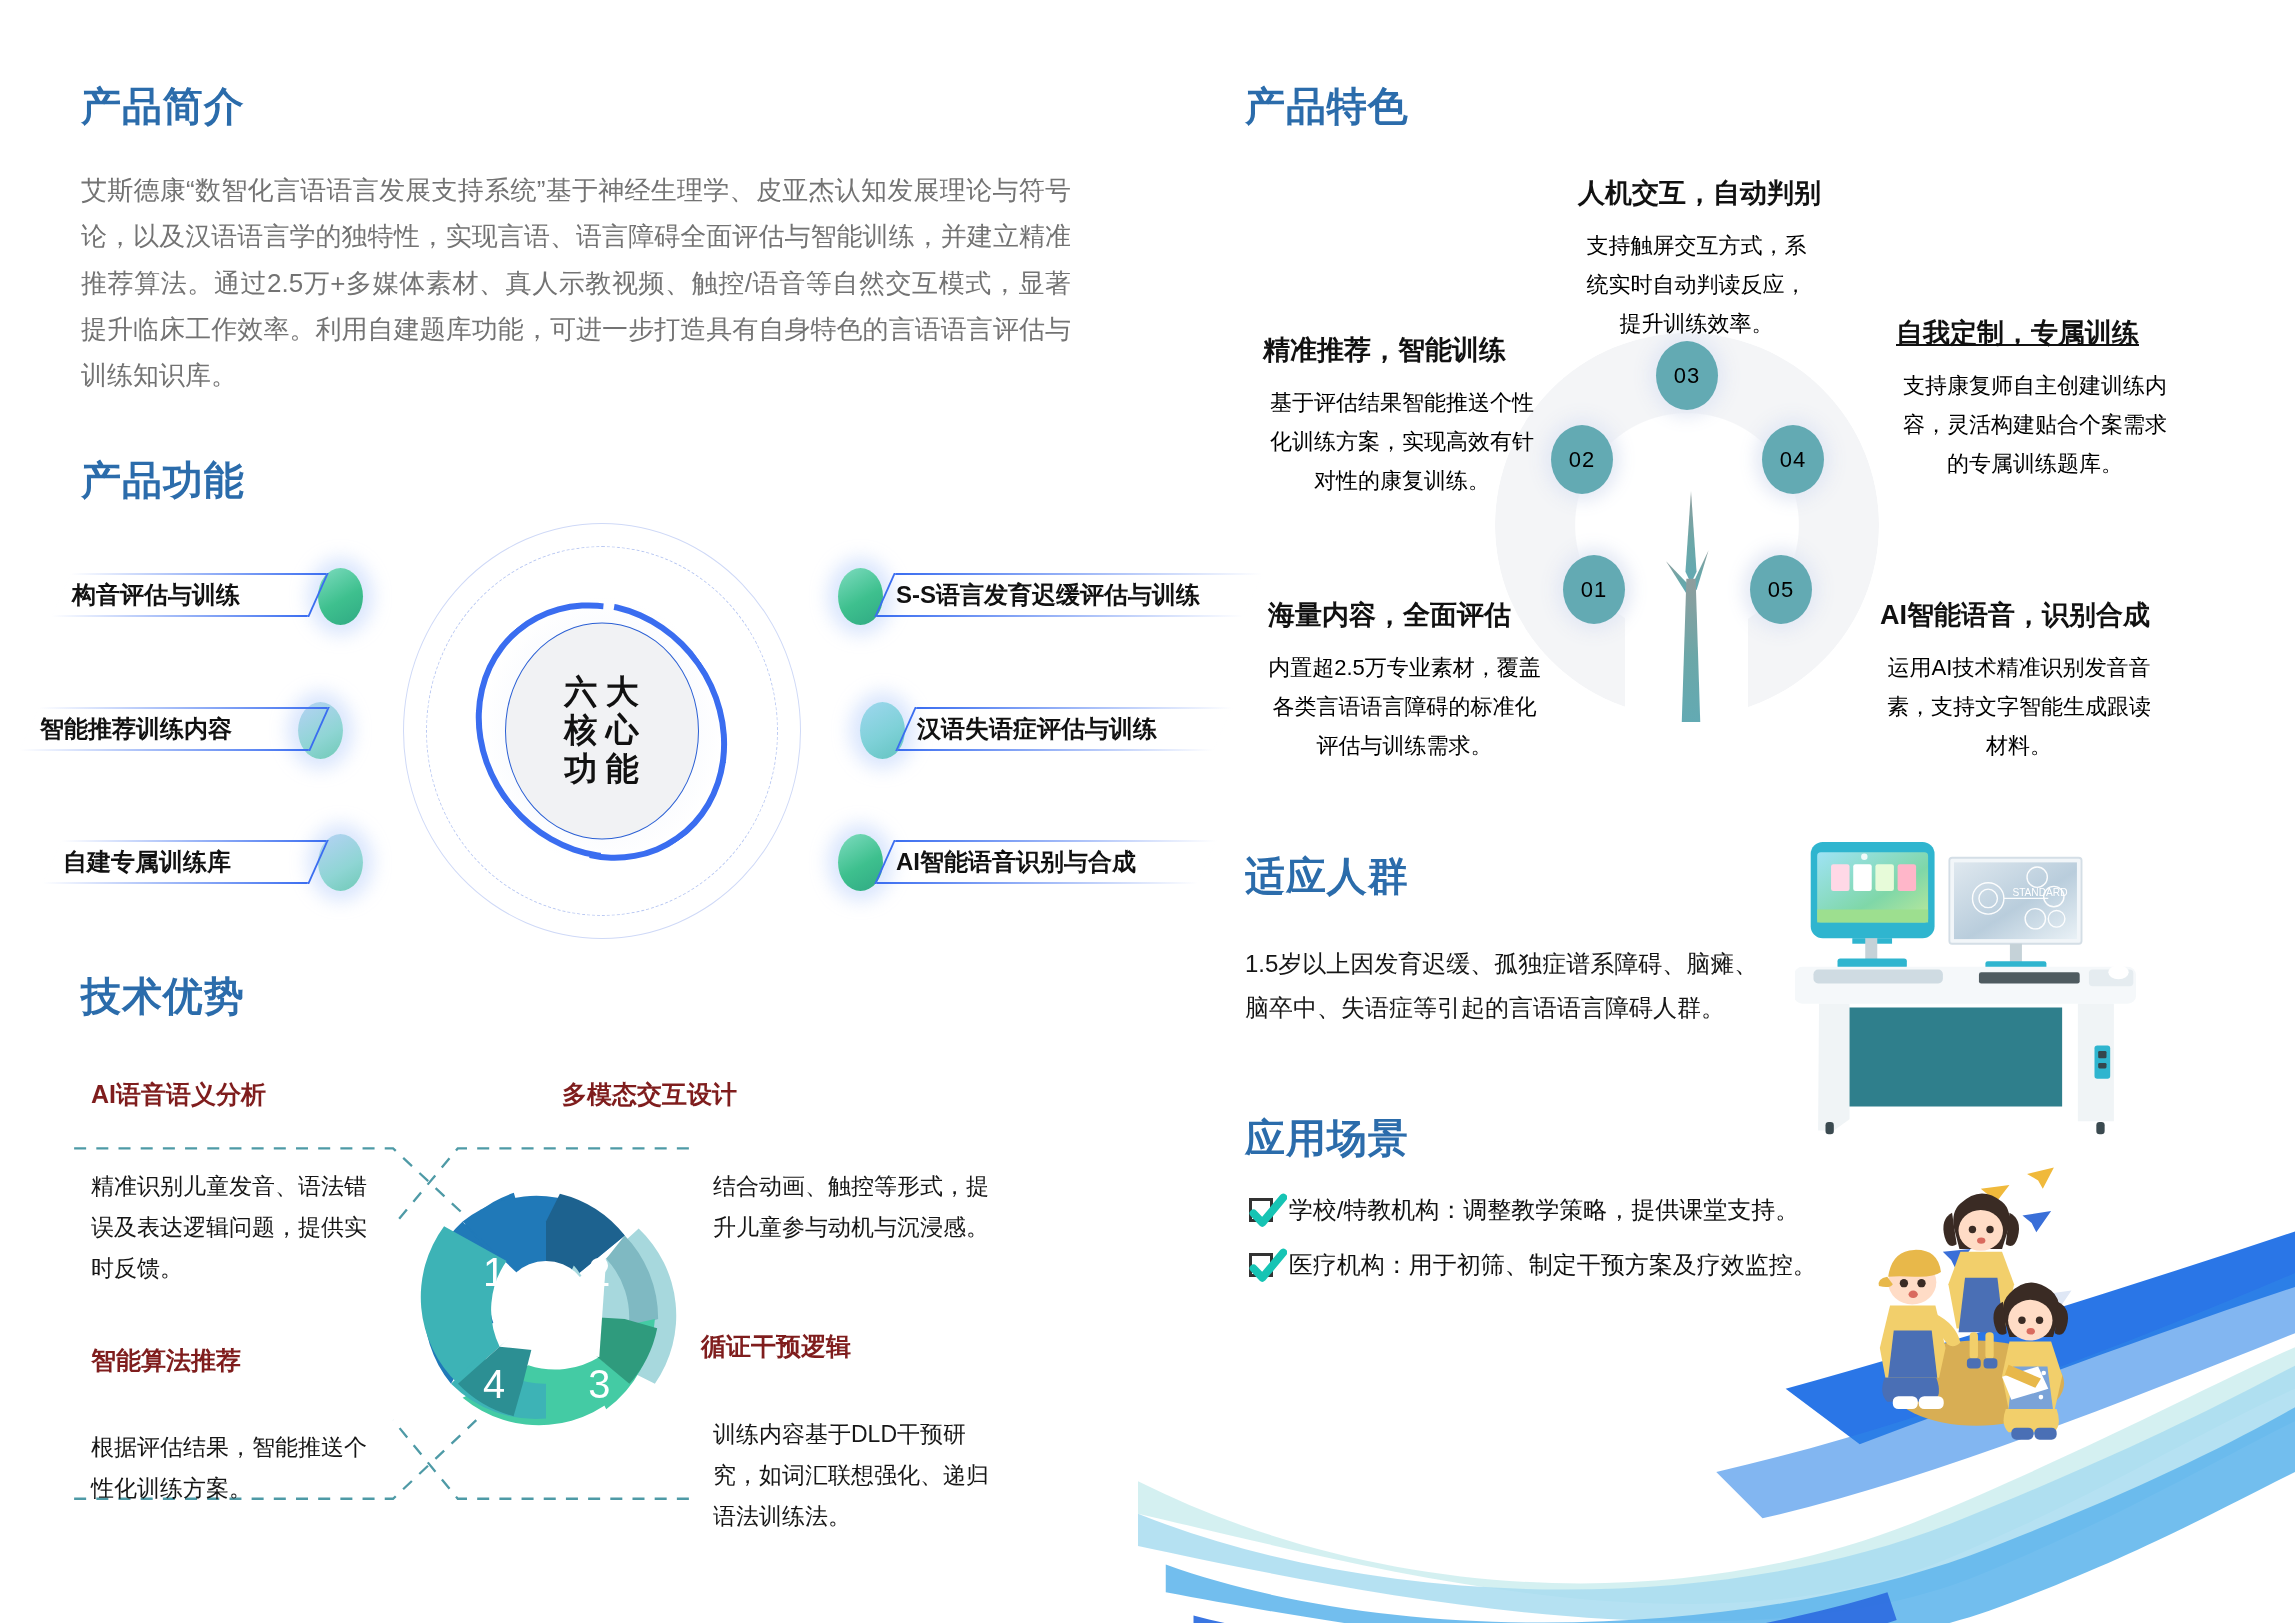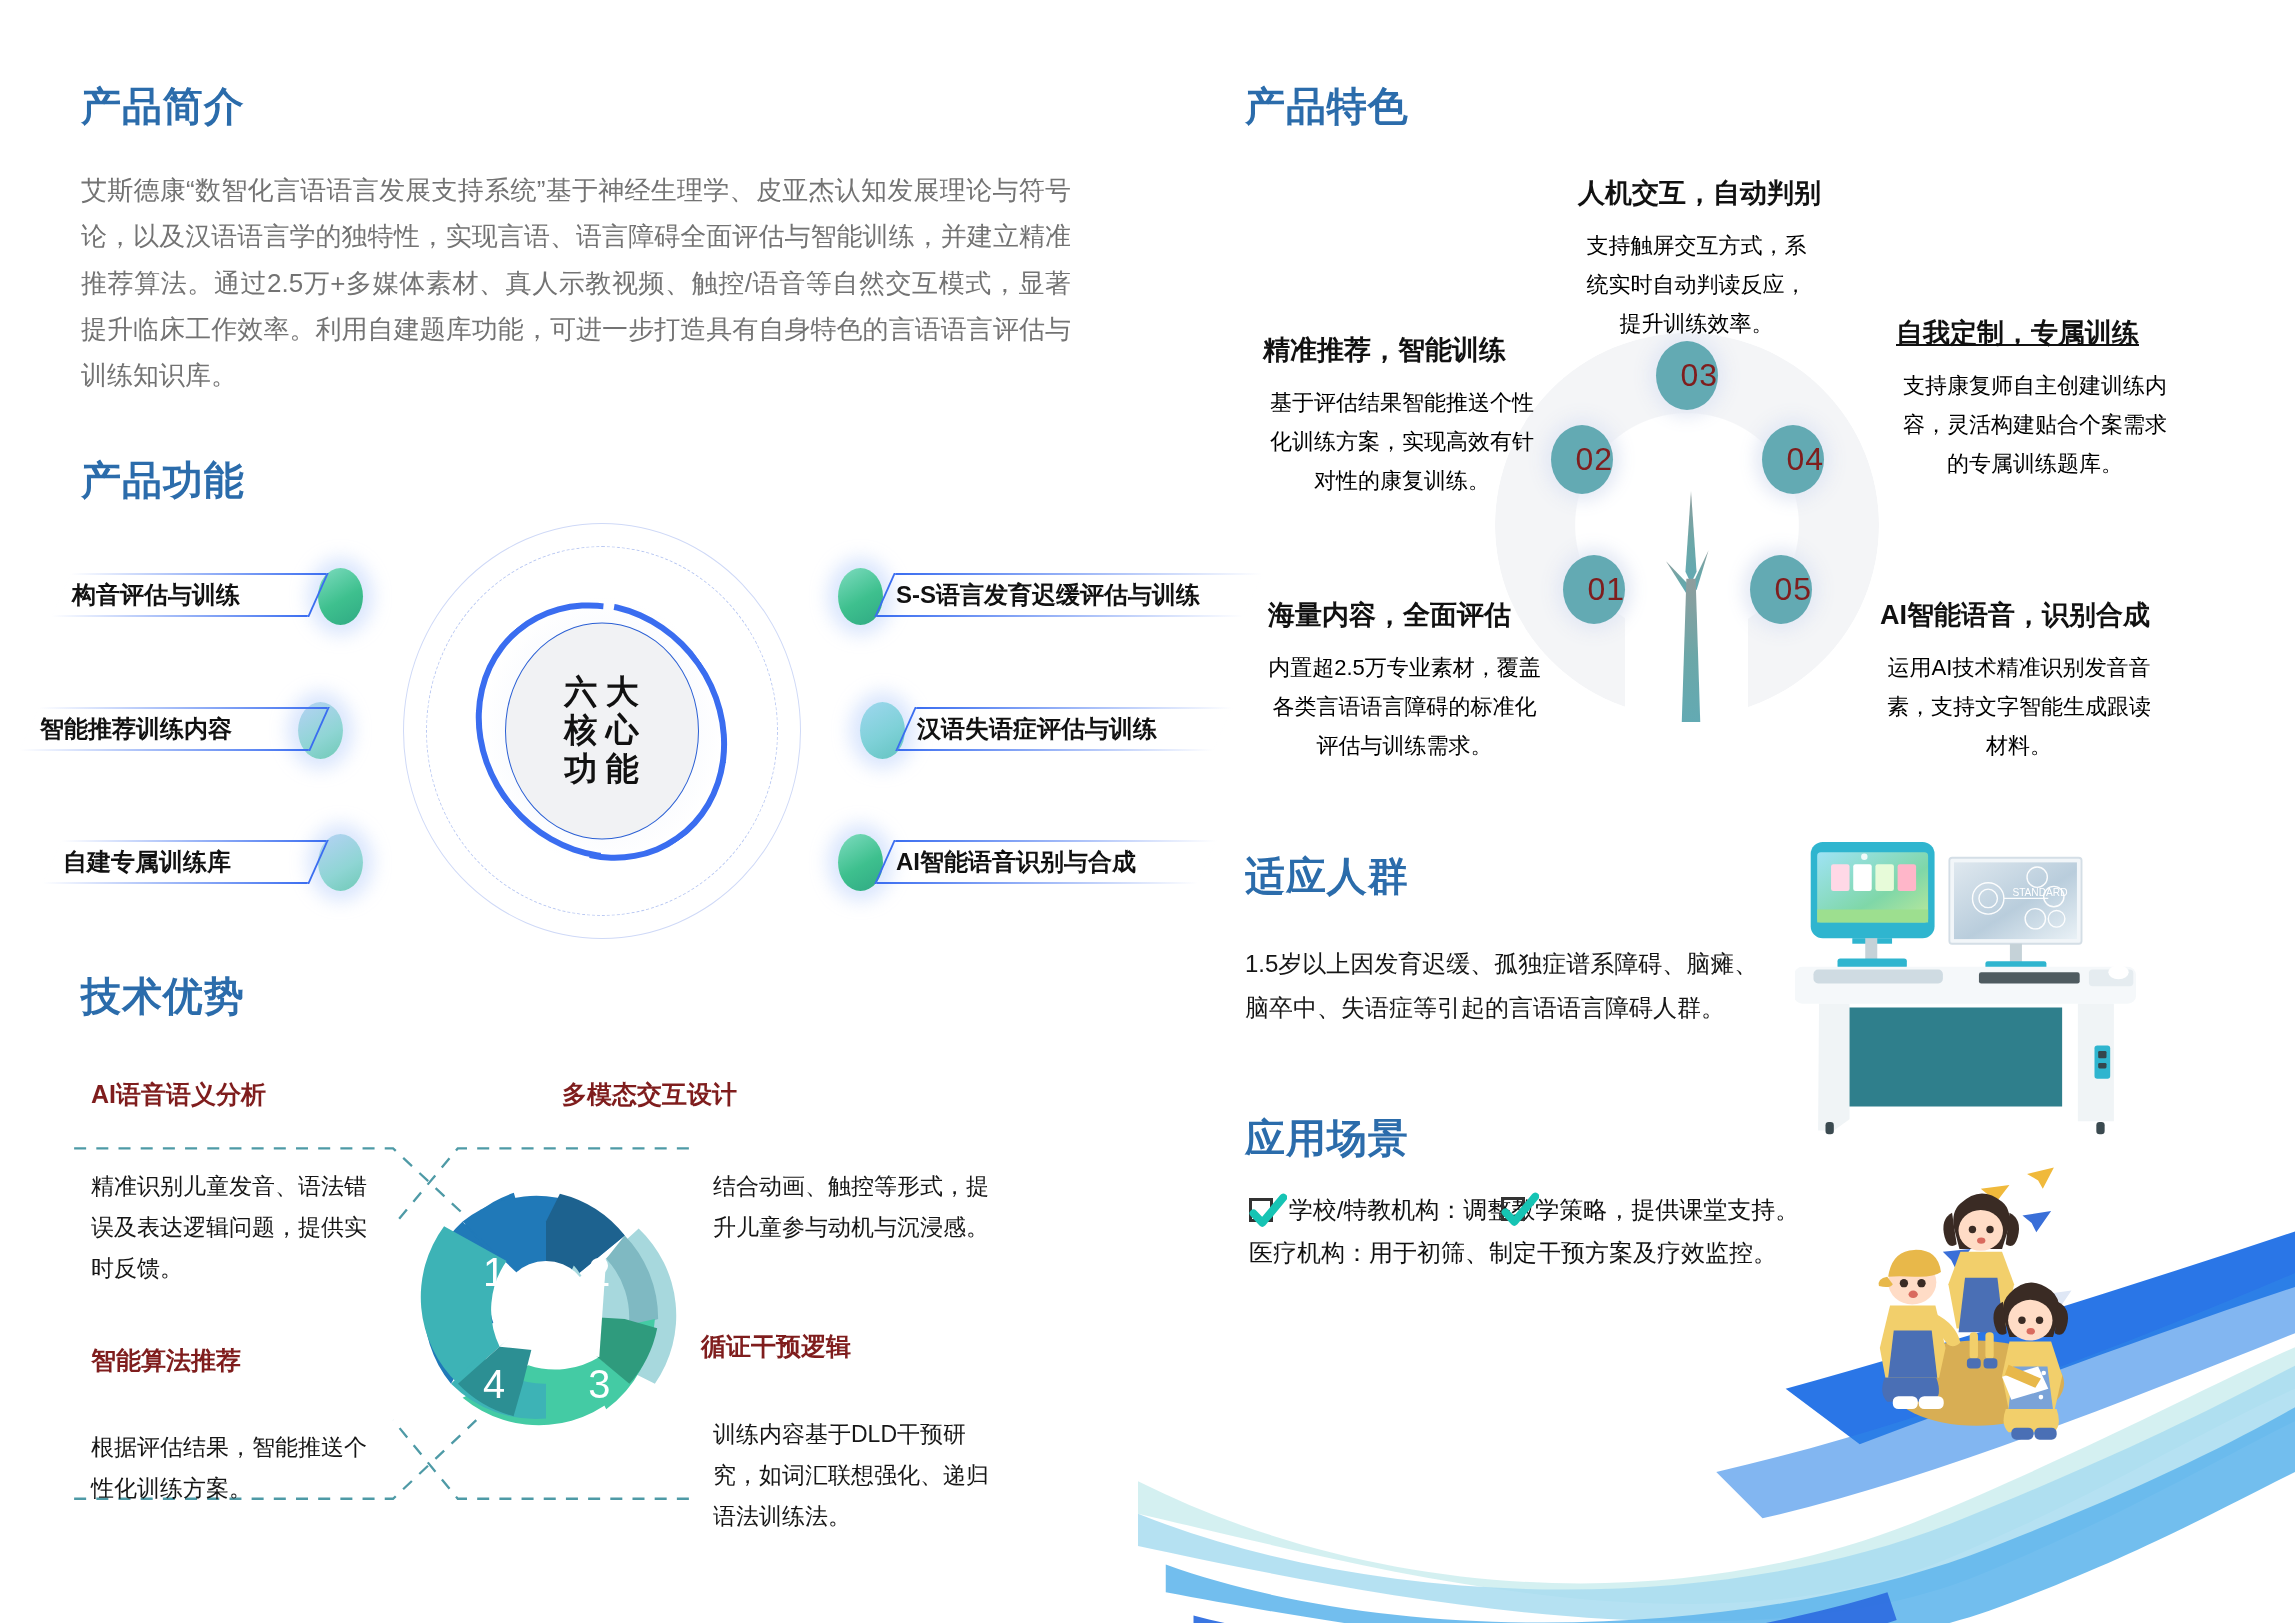--- a/index.html
+++ b/index.html
@@ -94,22 +94,22 @@
     background:#f4f5f7;
     -webkit-mask: radial-gradient(circle at 50% 50%, transparent 0 41%, #000 41.4% 100%);
             mask: radial-gradient(circle at 50% 50%, transparent 0 41%, #000 41.4% 100%);
   }
   .feat-ring-cut{
     position:absolute; left:130px; top:213px; width:123px; height:199px; background:#ffffff;
   }
   .num-circle{
     position:absolute; width:62px; height:69px; border-radius:50%;
     background:#63aab3;
-    display:flex; align-items:center; justify-content:flex-end;
-    color:#7f1d1d; font-size:32px; letter-spacing:0.9px;
+    display:flex; align-items:center; justify-content:center;
+    color:#000000; font-size:22px; letter-spacing:0.9px;
     box-shadow:0 0 15.7px 7.4px rgba(226,232,244,.9);
   }
   .tree{ position:absolute; left:168px; top:158px; width:56px; height:231px; }
 
   .feat-h{
     position:absolute; font-size:27px; font-weight:700; color:#111; white-space:nowrap;
   }
   .feat-p{
     position:absolute; font-size:22px; line-height:1.78; color:#000000;
   }
@@ -313,21 +313,21 @@
 
   <div class="chk-row" style="left:1249px; top:1194px;">
     <span class="chk-box">
       <svg width="40" height="40" viewBox="0 0 86 86">
         <path d="M14,46 L33,66 L78,12" fill="none" stroke="#16c4b4" stroke-width="17" stroke-linecap="round" stroke-linejoin="round"></path>
       </svg>
     </span>
     <span class="chk-txt">学校/特教机构：调整教学策略，提供课堂支持。</span>
   </div>
 
-  <div class="chk-row" style="left:1249px; top:1197px;flex-direction:column;">
+  <div class="chk-row" style="left:1249px; top:1249px;">
     <span class="chk-box">
       <svg width="40" height="40" viewBox="0 0 86 86">
         <path d="M14,46 L33,66 L78,12" fill="none" stroke="#16c4b4" stroke-width="17" stroke-linecap="round" stroke-linejoin="round"></path>
       </svg>
     </span>
     <span class="chk-txt">医疗机构：用于初筛、制定干预方案及疗效监控。</span>
   </div>
 
   <svg id="device" viewBox="0 0 740 670">
     <defs>

